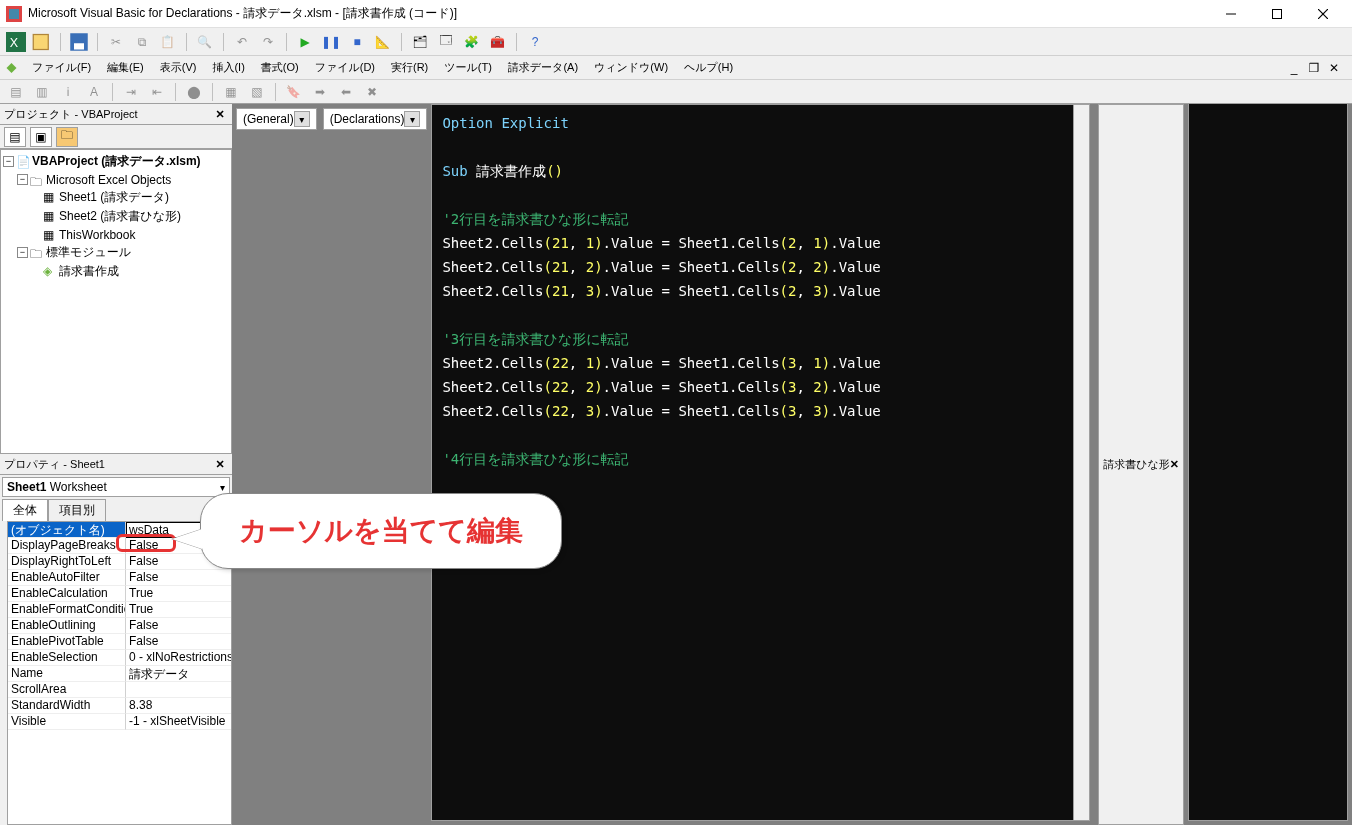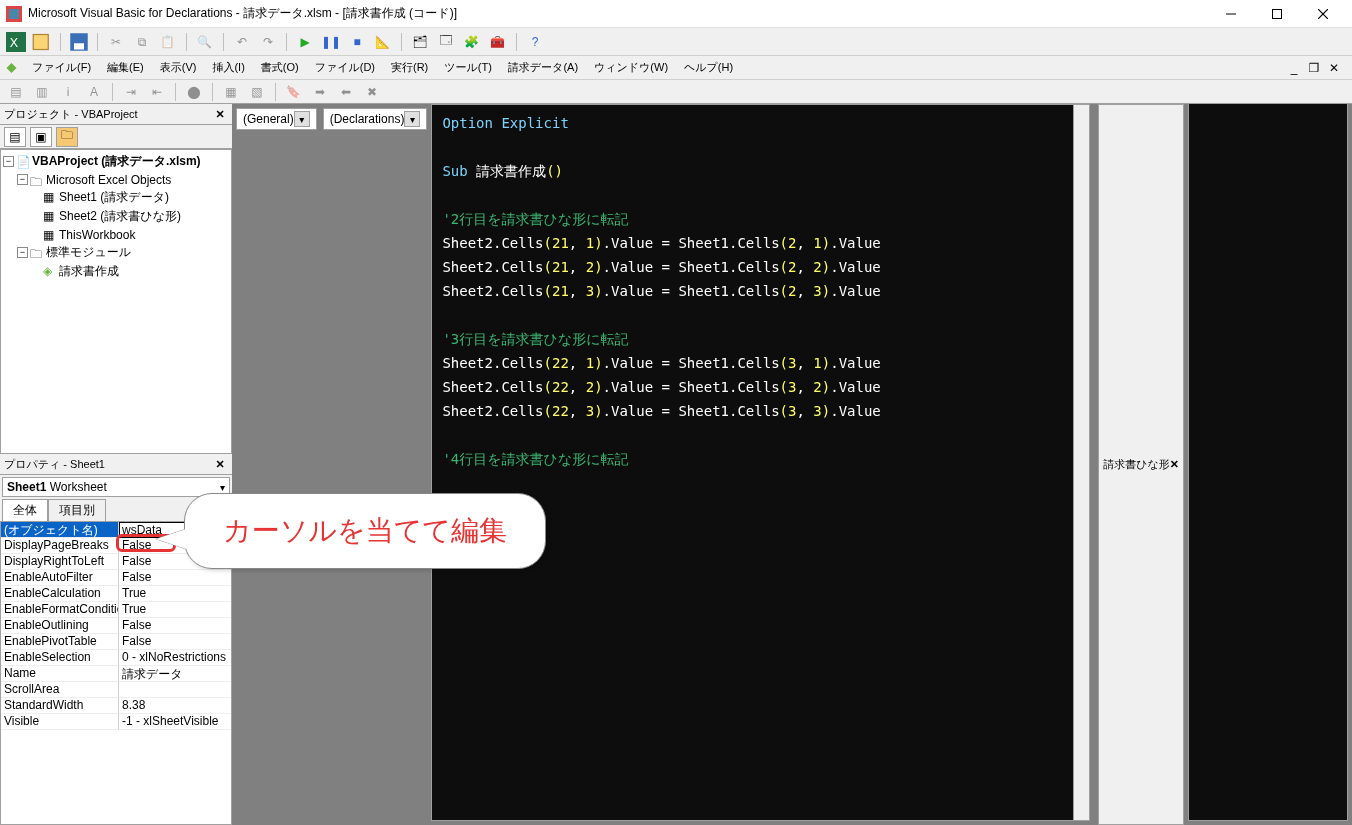--- a/index.html
+++ b/index.html
@@ -42,21 +42,21 @@
   .tree-node.bold .label { font-weight: bold; }
   
   .prop-panel { flex: 1; display: flex; flex-direction: column; background:#f0f0f0; }
   .prop-combo { height: 20px; margin: 2px; background: #fff; border: 1px solid #a0a0a0; display: flex; align-items: center; padding: 0 4px; font-size: 12px; }
   .prop-combo .arrow { margin-left: auto; font-size: 10px; }
   
   .prop-tabs { display: flex; padding: 0 2px; }
   .prop-tab { border: 1px solid #a0a0a0; border-bottom: none; padding: 2px 10px; font-size: 12px; background: #f0f0f0; }
   .prop-tab.active { background: #fff; }
   
-  .prop-grid { flex: 1; background: #fff; border: 1px solid #a0a0a0; overflow: auto; }
+  .prop-grid { flex: 1; background: #fff; border: 1px solid #a0a0a0; overflow: auto; margin-left: 7px; }
   .prop-row { display: flex; font-size: 12px; height: 16px; }
   .prop-row .k { width: 118px; padding: 0 3px; border-right: 1px solid #d0d0d0; border-bottom: 1px solid #eee; white-space: nowrap; overflow: hidden; }
   .prop-row .v { flex: 1; padding: 0 3px; border-bottom: 1px solid #eee; white-space: nowrap; overflow: hidden; }
   .prop-row.sel { background: #0a64c8; color: #fff; }
   .prop-row.sel .v { background: #fff; color:#000; border: 1px solid #000; padding: 0 2px; }
   
   .right-col { flex: 1; display: flex; background: #808080; padding-left: 4px; }
   
   .code-header { height: 22px; display: flex; gap: 6px; margin: 4px 4px 2px 0; }
   .code-combo { flex: 1; background: #fff; border: 1px solid #a0a0a0; display: flex; align-items: center; padding: 0 6px; font-size: 12px; }
@@ -68,21 +68,21 @@
   .code-area .cm { color: #3cb371; }
   .code-area .paren { color: #ffff66; }
   .code-area .num { color: #ffff66; }
   .code-vscroll { width: 16px; background: #f0f0f0; border-left: 1px solid #a0a0a0; }
   .code-hscroll { height: 16px; background: #f0f0f0; border-top: 1px solid #a0a0a0; margin: 0 4px 4px 0; }
   
   .imm-title { background: #f0f0f0; font-size: 11px; padding: 2px 4px; display: flex; align-items: center; margin: 0 4px 0 0; border: 1px solid #a0a0a0; }
   .imm-title .close-x { margin-left: auto; font-weight: bold; }
   .imm-body { flex: 0 0 160px; background: #0d0d0d; margin: 0 4px 4px 0; border: 1px solid #a0a0a0; border-top: none; }
   
-  .callout { position: absolute; left: 184px; top: 493px; z-index: 50; }
+  .callout { position: absolute; left: 200px; top: 493px; z-index: 50; font-weight: bold; }
   .callout-bubble { background: #fff; border: 1px solid #888; border-radius: 28px; padding: 18px 38px; font-size: 28px; color: #e63333; box-shadow: 2px 2px 4px rgba(0,0,0,0.15); }
   .callout-tail { position: absolute; left: -28px; top: 36px; width: 0; height: 0; border-top: 10px solid transparent; border-bottom: 10px solid transparent; border-right: 30px solid #fff; filter: drop-shadow(-1px 0 0 #888); }
   
   .highlight-box { position: absolute; border: 3px solid #e63333; border-radius: 6px; pointer-events: none; z-index: 49; }
 </style>
 </head>
 <body>
 
 <div class="titlebar">
   <span class="app-icon">

